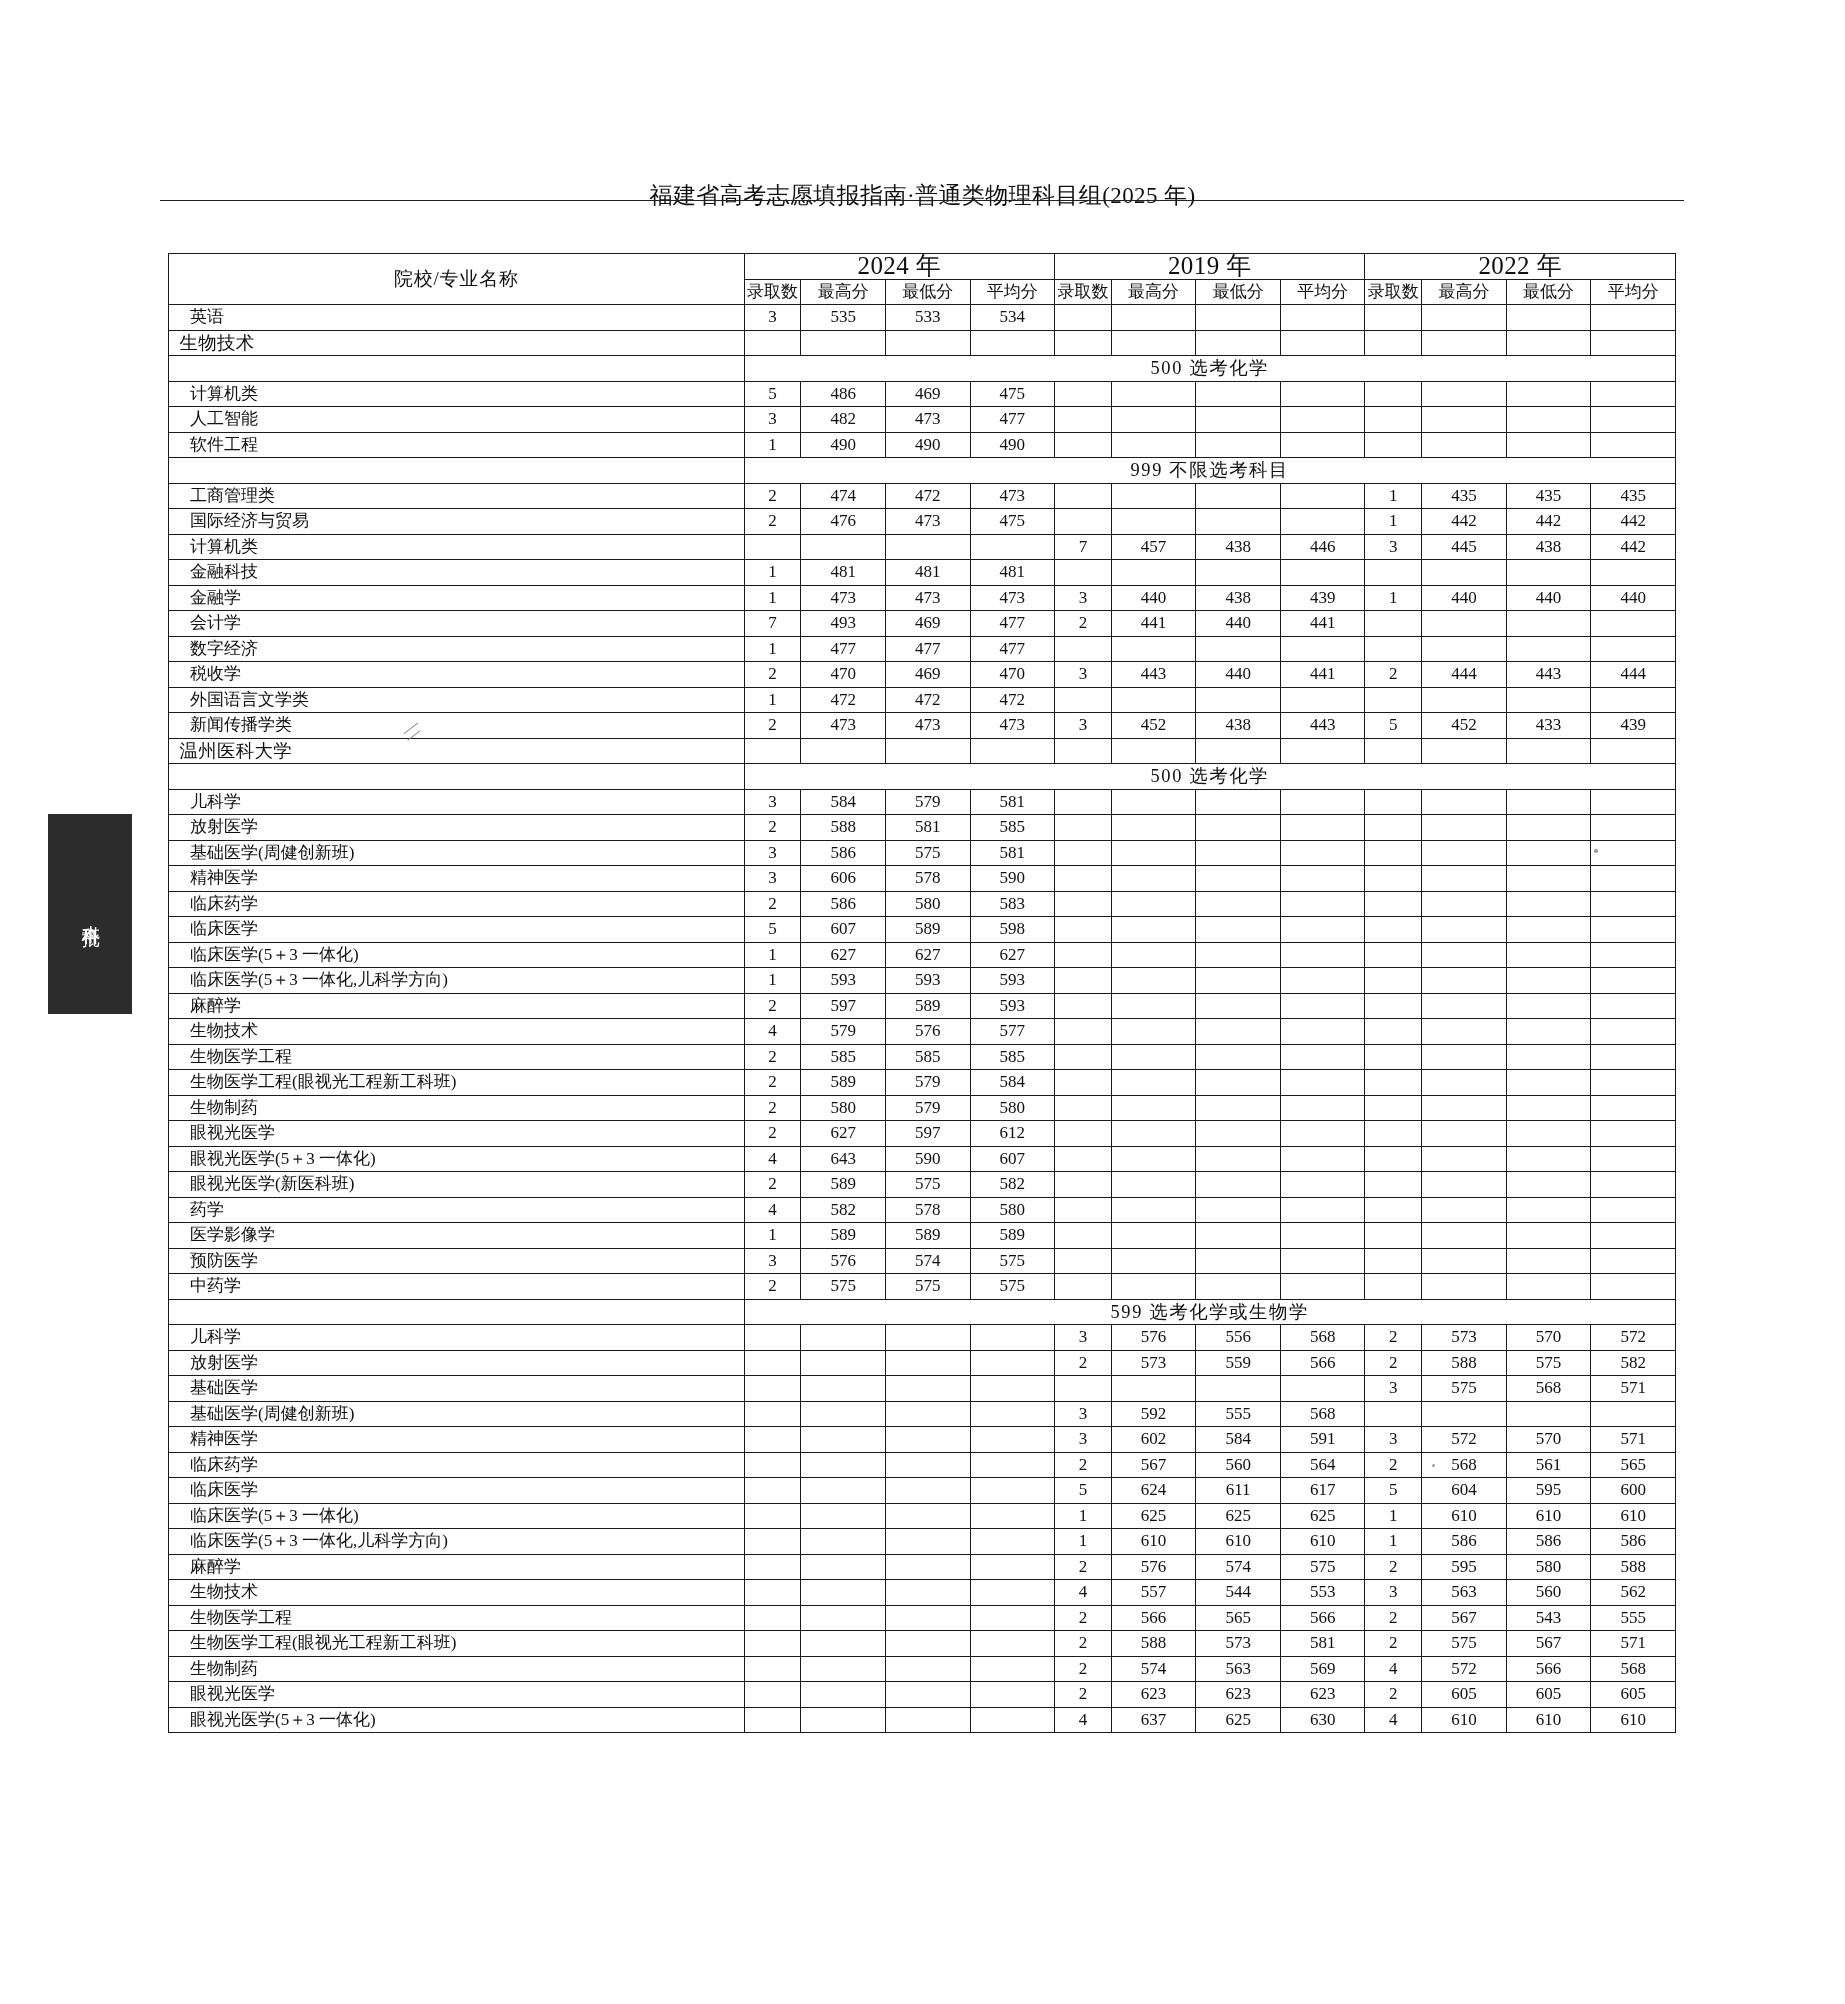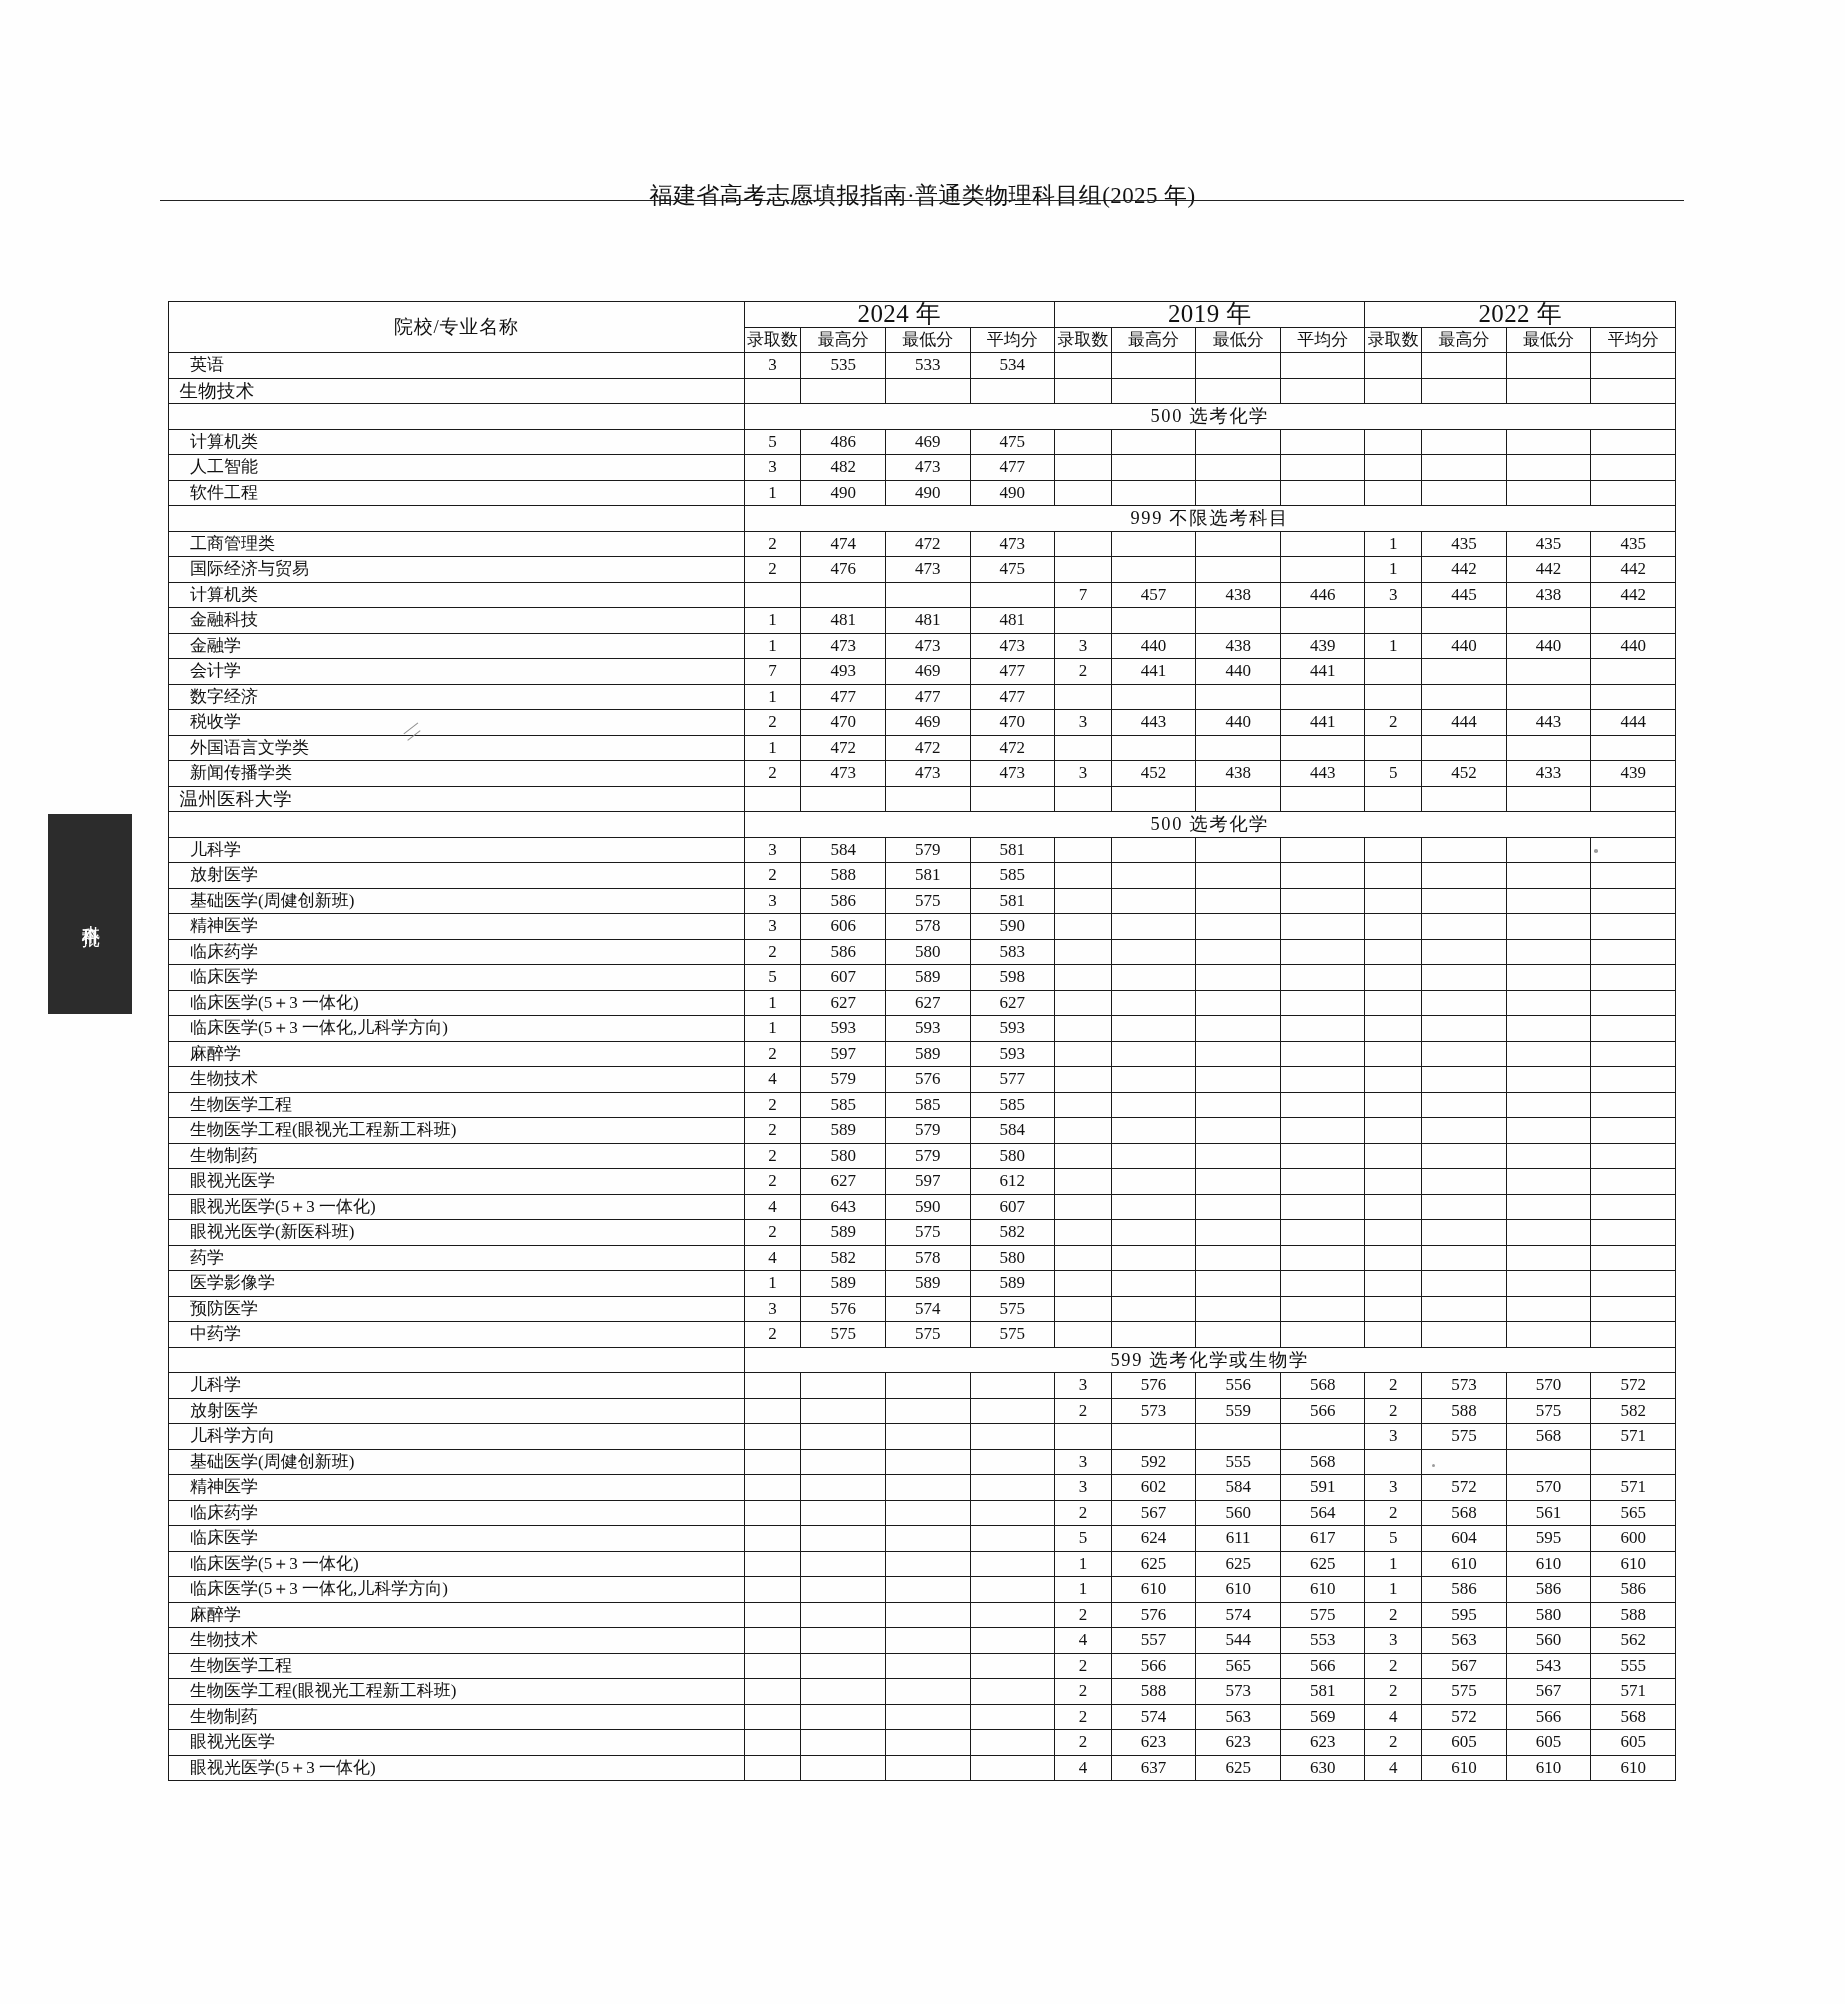--- a/index.html
+++ b/index.html
@@ -54,21 +54,20 @@
     text-orientation: upright;
     line-height: 1.25;
   }
   table.main {
     position: absolute;
     top: 253px;
     left: 168px;
     width: 1508px;
     border-collapse: collapse;
     font-size: 17px;
-    margin-top: 48px;
   }
   table.main td, table.main th {
     border: 0.8px solid #1a1a1a;
     padding: 0;
     height: 24.5px;
     line-height: 24.5px;
     text-align: center;
     font-weight: normal;
   }
   .col-name {
@@ -749,21 +748,21 @@
           <td class="col-num">2</td>
           <td class="col-score">573</td>
           <td class="col-score">559</td>
           <td class="col-score">566</td>
           <td class="col-num">2</td>
           <td class="col-score">588</td>
           <td class="col-score">575</td>
           <td class="col-score">582</td>
         </tr>
         <tr>
-          <td class="col-name indent1">儿科学方向</td>
+          <td class="col-name indent1">基础医学</td>
           <td class="col-num"></td>
           <td class="col-score"></td>
           <td class="col-score"></td>
           <td class="col-score"></td>
           <td class="col-num"></td>
           <td class="col-score"></td>
           <td class="col-score"></td>
           <td class="col-score"></td>
           <td class="col-num">3</td>
           <td class="col-score">575</td>

